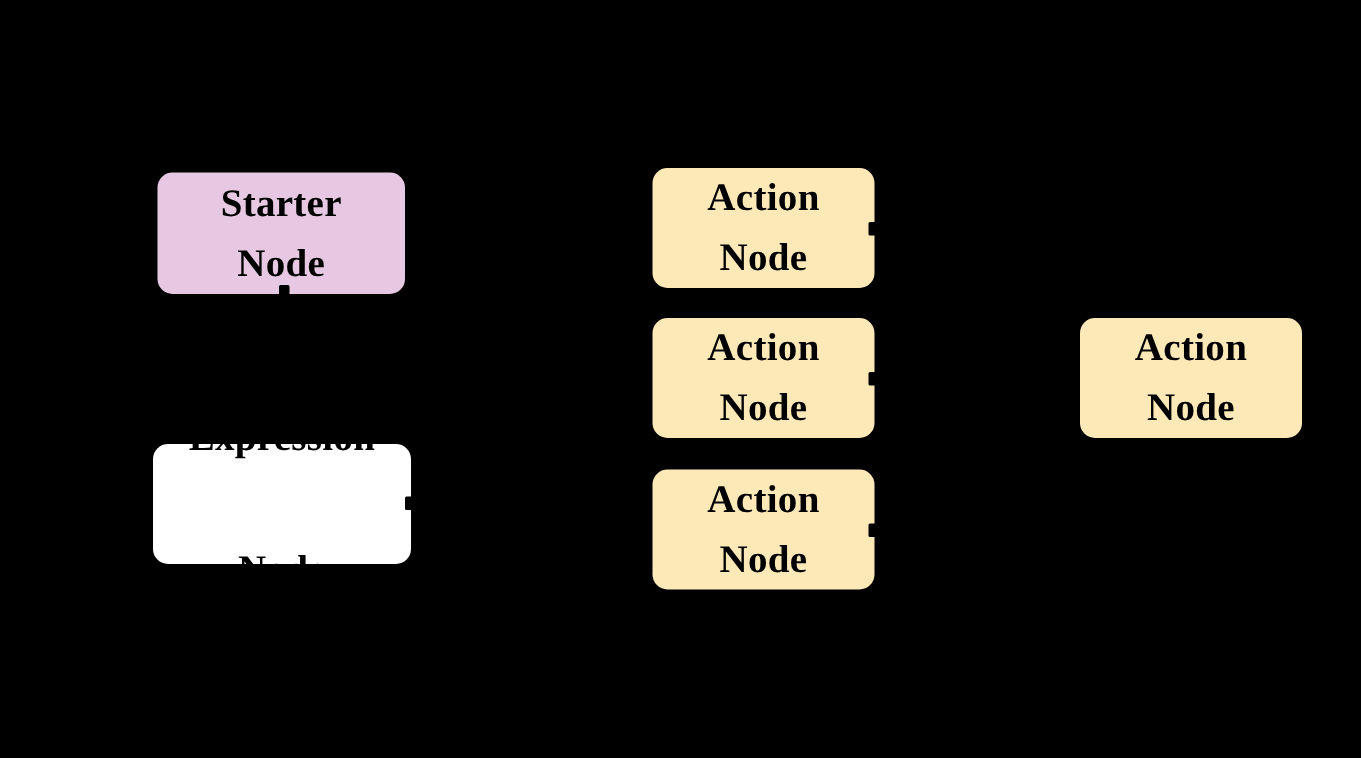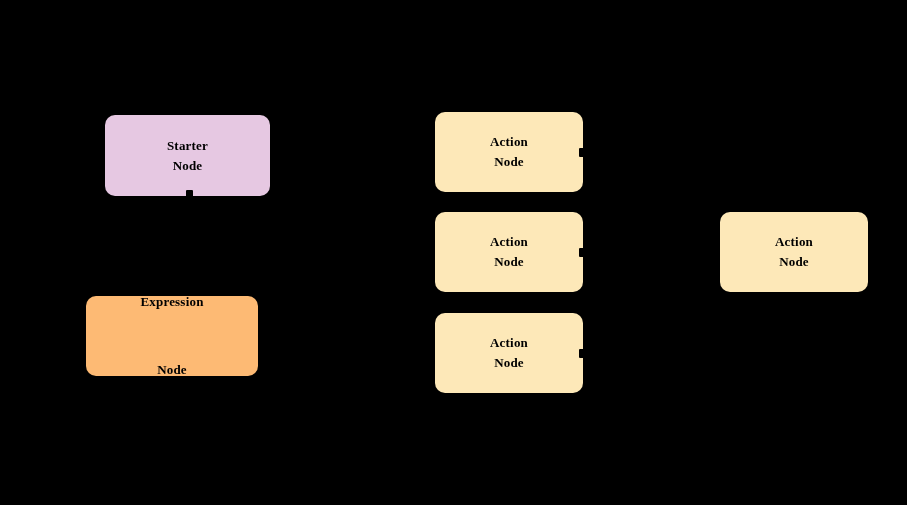--- a/index.html
+++ b/index.html
@@ -30,21 +30,21 @@
     position: absolute;
     box-sizing: border-box;
     border-radius: 10px;
     display: flex;
     flex-direction: column;
     align-items: center;
     justify-content: center;
     text-align: center;
     color: #000000;
     font-weight: bold;
-    font-size: 13px;
+    font-size: 26px;
     line-height: 1.52;
     letter-spacing: 0.2px;
     user-select: none;
   }
   .node .line {
     display: block;
     white-space: nowrap;
   }
   .port {
     position: absolute;
@@ -70,21 +70,21 @@
       <polygon points="435,353 426,348.5 426,357.5"></polygon>
       <polygon points="720,252 711,247.5 711,256.5"></polygon>
     </g>
   </svg>
 
   <div class="node" id="node-0" style="left: 105px; top: 115px; width: 165px; height: 81px; background: rgb(230, 200, 226); color: rgb(0, 0, 0);">
     <span class="line">Starter</span>
     <span class="line">Node</span>
   </div>
 
-  <div class="node" id="node-1" style="left: 86px; top: 296px; width: 172px; height: 80px; background: #fdba74; color: rgb(0, 0, 0); gap: 48px;">
+  <div class="node" id="node-1" style="left: 102px; top: 296px; width: 172px; height: 80px; background: #ffffff; color: rgb(0, 0, 0); gap: 48px;">
     <span class="line">Expression</span>
     <span class="line">Node</span>
   </div>
 
   <div class="node" id="node-2" style="left: 435px; top: 112px; width: 148px; height: 80px; background: rgb(253, 232, 184); color: rgb(0, 0, 0);">
     <span class="line">Action</span>
     <span class="line">Node</span>
   </div>
 
   <div class="node" id="node-3" style="left: 435px; top: 212px; width: 148px; height: 80px; background: rgb(253, 232, 184); color: rgb(0, 0, 0);">

